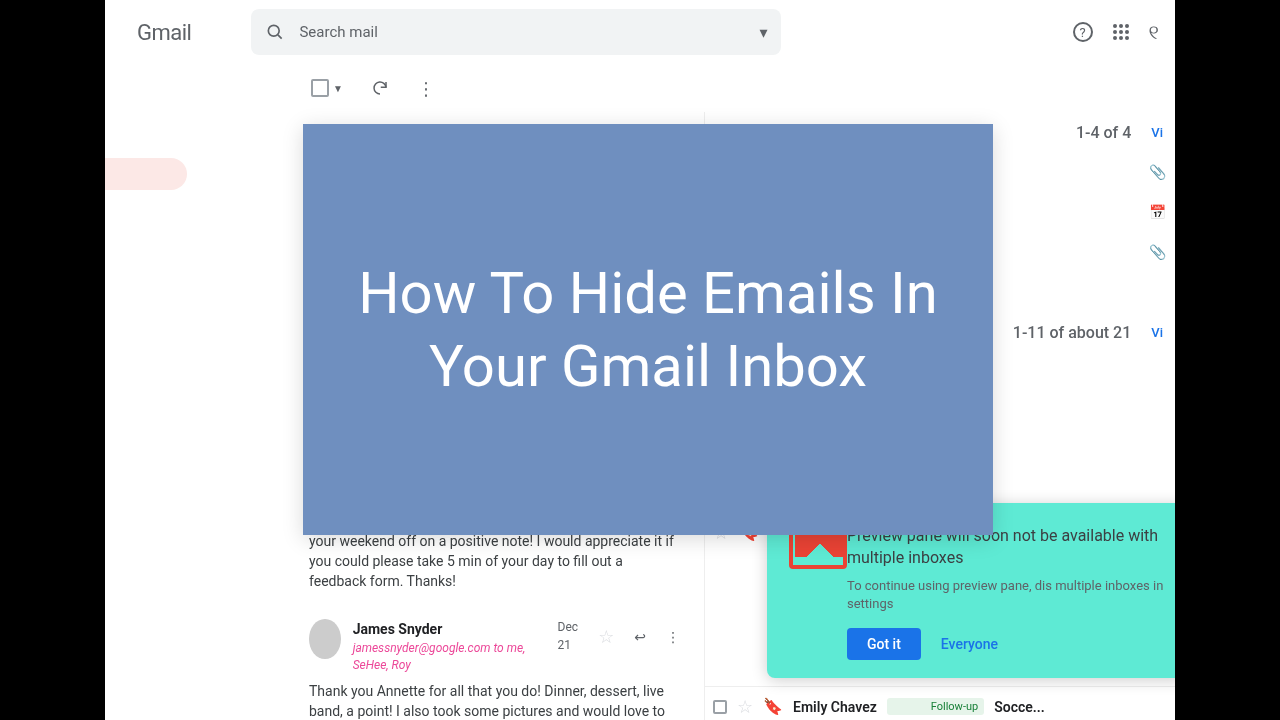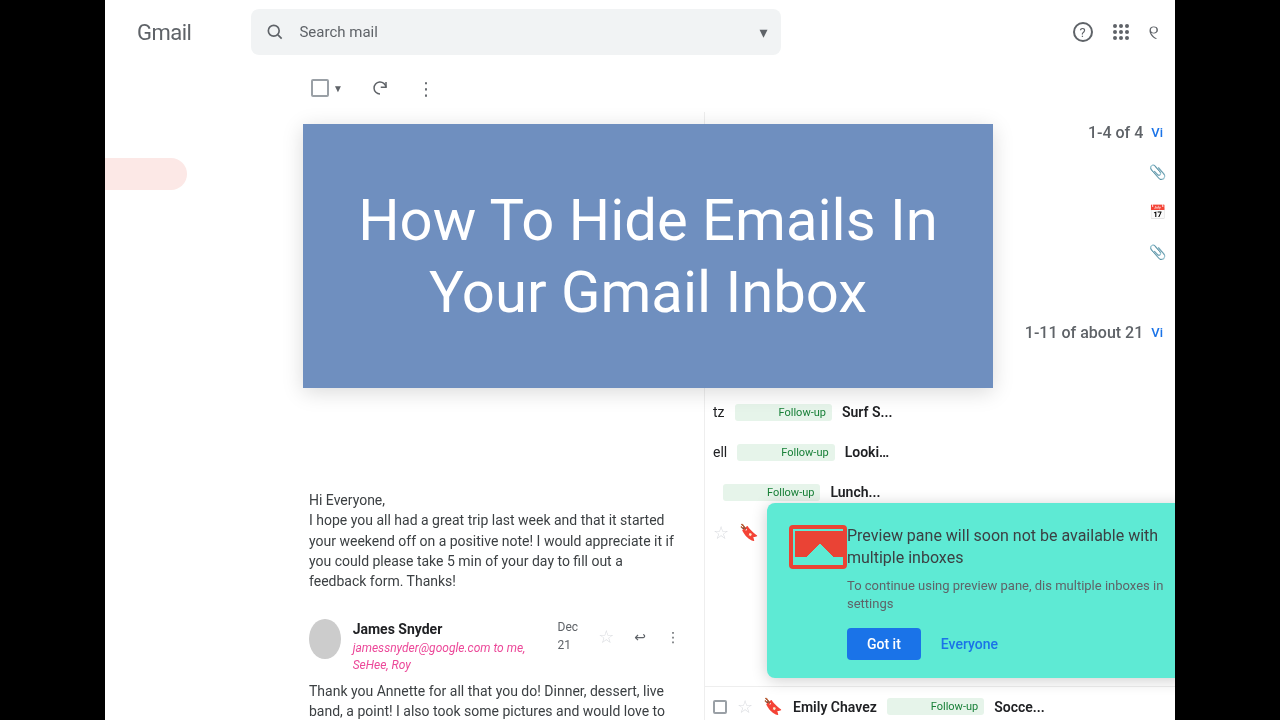--- a/index.html
+++ b/index.html
@@ -32,21 +32,21 @@
 .sidebar { width:180px; padding-top:8px; }
 .redstrip { height:32px; width:82px; background:#fce8e6; border-top-right-radius:16px; border-bottom-right-radius:16px; margin-top:38px; }
 
 .main { flex:1; display:flex; }
 .col-left { width:420px; border-right:1px solid #eee; position:relative; }
 .col-right { flex:1; position:relative; }
 
 .section-head { display:flex; align-items:center; height:40px; padding:0 12px 0 20px; font-size:14px; color:#202124; font-weight:500; }
 .section-head .count { margin-left:auto; font-size:16px; color:#5f6368; }
 .nav-arrows { display:flex; gap:6px; color:#9aa0a6; margin-left:8px; }
-.vi { color:#1a73e8; font-size:13px; margin-left:8px; }
+.vi { color:#1a73e8; font-size:13px; margin-left:20px; }
 
 .row { display:flex; align-items:center; height:40px; padding:0 8px 0 12px; font-size:14px; gap:10px; }
 .star { color:#dadce0; font-size:18px; }
 .sender { color:#202124; flex:0 0 auto; white-space:nowrap; overflow:hidden; text-overflow:ellipsis; max-width:50px; }
 .tag { font-size:11px; padding:2px 6px; border-radius:3px; }
 .tag.todo { background:#e8f0fe; color:#1a73e8; }
 .tag.follow { background:#e6f4ea; color:#188038;padding-left:44px; }
 .subj { font-weight:600; color:#202124; white-space:nowrap; overflow:hidden; text-overflow:ellipsis; flex:1; }
 .attach { color:#5f6368; font-size:14px; }
 .cal { color:#5f6368; font-size:14px; }
@@ -54,21 +54,21 @@
 
 .msg { padding:8px 24px; font-size:14px; color:#3c4043; line-height:1.45; }
 .msg .mh { display:flex; align-items:flex-start; gap:12px; margin:12px 0 6px; }
 .msg .av { width:40px;height:40px; border-radius:50%; background:#ccc; }
 .msg .who { font-weight:700; color:#202124; font-size:14px; }
 .msg .addr { font-size:12px; color:#ec4899;font-style:italic; }
 .msg .date { font-size:12px; color:#5f6368; margin-left:8px; }
 .msg .mhright { margin-left:auto; display:flex; align-items:center; gap:20px; color:#5f6368; }
 
 
-.card { position:absolute; left:198px; top:124px; width:690px; height:264px; background:#6f8fbf; color:#fff; display:flex; align-items:center; justify-content:center; text-align:center; padding:20px 40px; font-size:58px; line-height:1.25; font-weight:400; box-shadow:0 4px 20px rgba(0,0,0,.15); }
+.card { position:absolute; left:198px; top:124px; width:690px; height:411px; background:#6f8fbf; color:#fff; display:flex; align-items:center; justify-content:center; text-align:center; padding:20px 40px; font-size:58px; line-height:1.25; font-weight:400; box-shadow:0 4px 20px rgba(0,0,0,.15); }
 
 
 .popup { position:absolute; right:-12px; bottom:42px; width:420px; background:#5eead4; box-shadow:0 2px 16px rgba(0,0,0,.2); border-radius:8px; padding:22px 20px 18px 22px; display:flex; }
 .mlogo { width:58px; height:44px; position:relative; }
 .mlogo .env { width:58px; height:44px; border:4px solid #ea4335; border-radius:4px; position:relative; overflow:hidden; }
 .mlogo .flap { position:absolute; top:2px; left:2px; width:50px; height:26px; background:linear-gradient(135deg,#ea4335 49%, transparent 50%), linear-gradient(-135deg,#ea4335 49%, transparent 50%); }
 .popup .pt { font-size:16px; color:#3c4043; margin-bottom:8px; line-height:1.35; }
 .popup .pb { font-size:13px; color:#5f6368; line-height:1.4; }
 .popup .btns { display:flex; gap:20px; margin-top:15px; align-items:center; }
 .btn-primary { background:#1a73e8; color:#fff; border:none; padding:8px 20px; border-radius:4px; font-size:14px; font-weight:500; }

